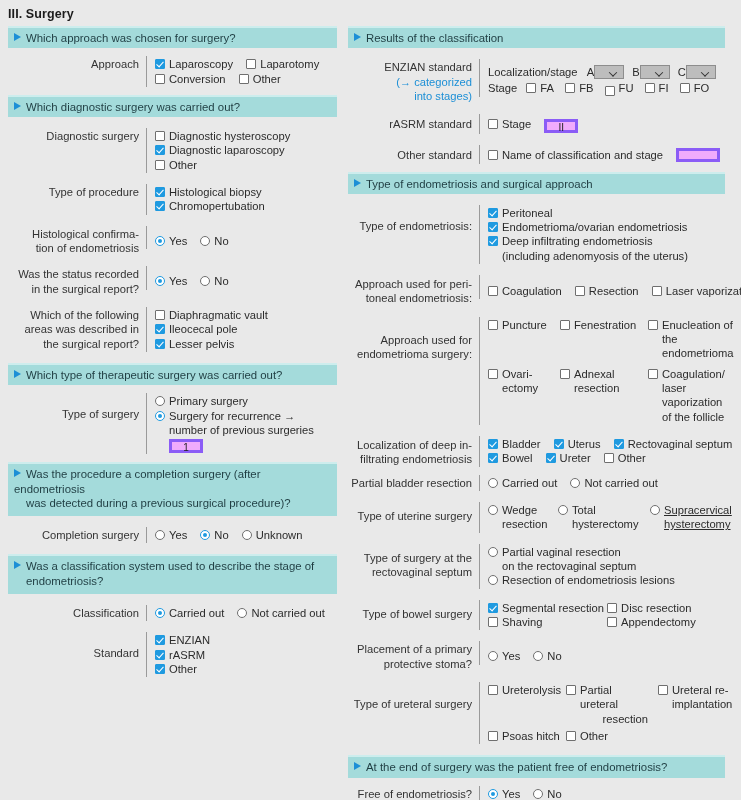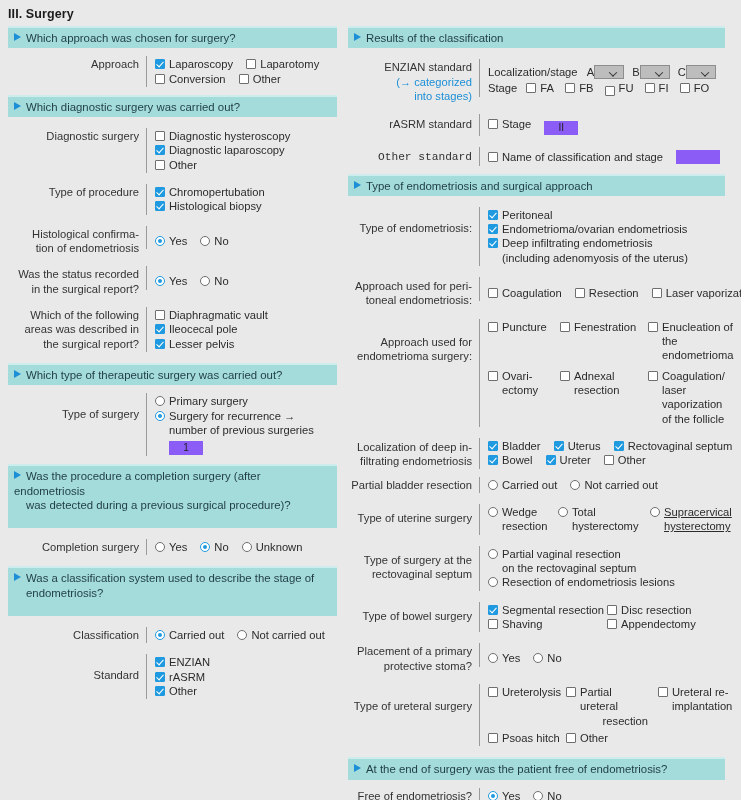--- a/index.html
+++ b/index.html
@@ -34,21 +34,21 @@
   }
   .sec .tri {
     display:inline-block; width:0; height:0;
     border-left: 7px solid #1c8fd6;
     border-top: 4.5px solid transparent;
     border-bottom: 4.5px solid transparent;
     margin-right: 5px;
     vertical-align: 1px;
   }
   .sec .sectxt { display:inline; }
-  .sec.two { padding-bottom: 16px; }
+  .sec.two { padding-bottom: 6px; }
   .sec .cont { display:block; padding-left: 12px; }
 
   
   .row { display:flex; align-items:flex-start; margin: 0 0 4px 0; }
   .row .lab {
     text-align:right; font-size:11.2px; line-height:1.28;
     padding-right:7px; color:#333; flex:0 0 auto;
     padding-top: 1px;
   }
   .row .val {
@@ -84,21 +84,21 @@
     display:inline-block; position:relative;
   }
   .rb.on { border-color:#1f9ae0; }
   .rb.on:after {
     content:""; position:absolute; left:2px; top:2px; width:4px; height:4px;
     background:#1f9ae0; border-radius:50%;
   }
   .optlab { display:inline-block; }
 
   .txtin {
-    display:inline-block; background:#8b5cf6; border:1px solid #8b5cf6;
+    display:inline-block; background:#f0abfc; border:3px solid #8b5cf6;
     height:14px; line-height:12px; text-align:center; font-size:10px;
     vertical-align:-3px; color:#222;
   }
   .txtin.w34 { width:34px; }
   .txtin.w44 { width:44px; }
   .sel {
     display:inline-block; background:#bdbdbd; border:1px solid #8d8d8d;
     width:30px; height:14px; vertical-align:-3px; position:relative;
   }
   .sel:after {
@@ -175,25 +175,25 @@
                 <span class="optlab">Other</span>
               </span></span>
         </div>
       </div>
       <div class="spacer7"></div>
       <div class="row">
         <div class="lab">Type of procedure</div>
         <div class="val">
           <span class="line"><span class="opt">
                 <span class="cb on"></span>
+                <span class="optlab">Histological biopsy</span>
+              </span></span>
+          <span class="line"><span class="opt">
+                <span class="cb on"></span>
                 <span class="optlab">Chromopertubation</span>
-              </span></span>
-          <span class="line"><span class="opt">
-                <span class="cb on"></span>
-                <span class="optlab">Histological biopsy</span>
               </span></span>
         </div>
       </div>
       <div class="spacer7"></div>
       <div class="row">
         <div class="lab">
           <span class="line">Histological confirma-</span>
           <span class="line">tion of endometriosis</span>
         </div>
         <div class="val" style="padding-top:8px;">
@@ -384,21 +384,21 @@
         <div class="val" style="padding-top:3px;">
           <span class="opt">
               <span class="cb"></span>
               <span class="optlab">Stage</span>
             </span>
           <span class="txtin w34">II</span>
         </div>
       </div>
       <div class="spacer7"></div>
       <div class="row">
-        <div class="lab" style="padding-top:3px;font-family:Liberation Mono, monospace;">Other standard</div>
+        <div class="lab" style="padding-top:3px;">Other standard</div>
         <div class="val" style="padding-top:3px;">
           <span class="opt">
               <span class="cb"></span>
               <span class="optlab">Name of classification and stage</span>
             </span>
           <span class="txtin w44"></span>
         </div>
       </div>
       <div class="spacer4"></div>
 

